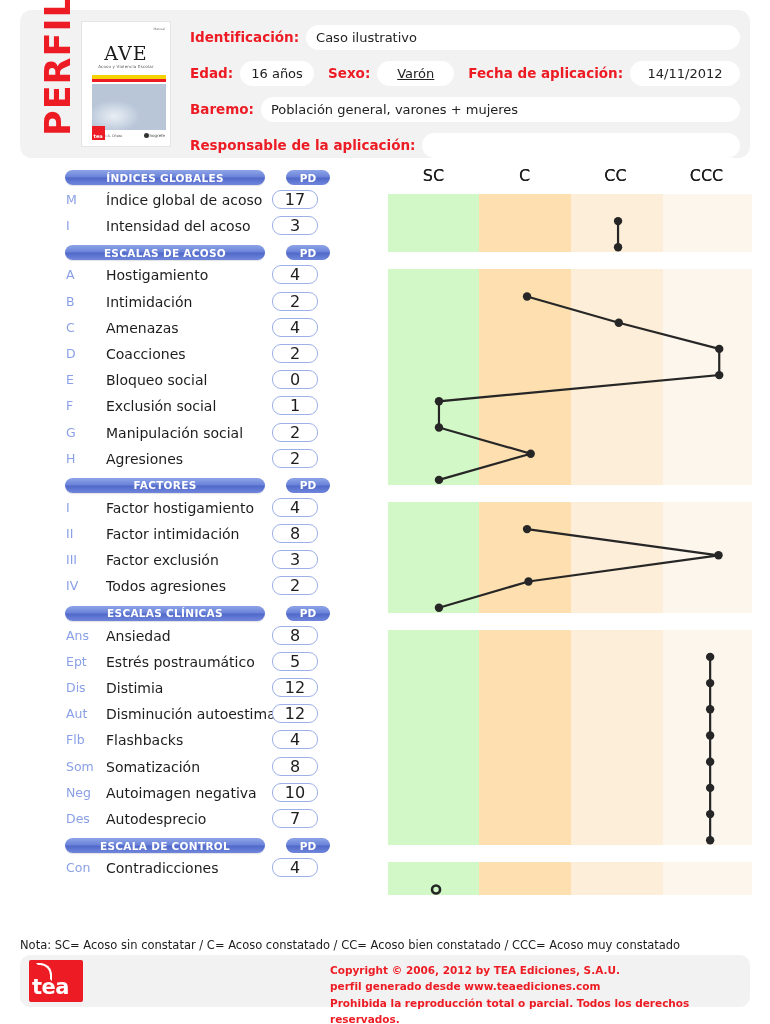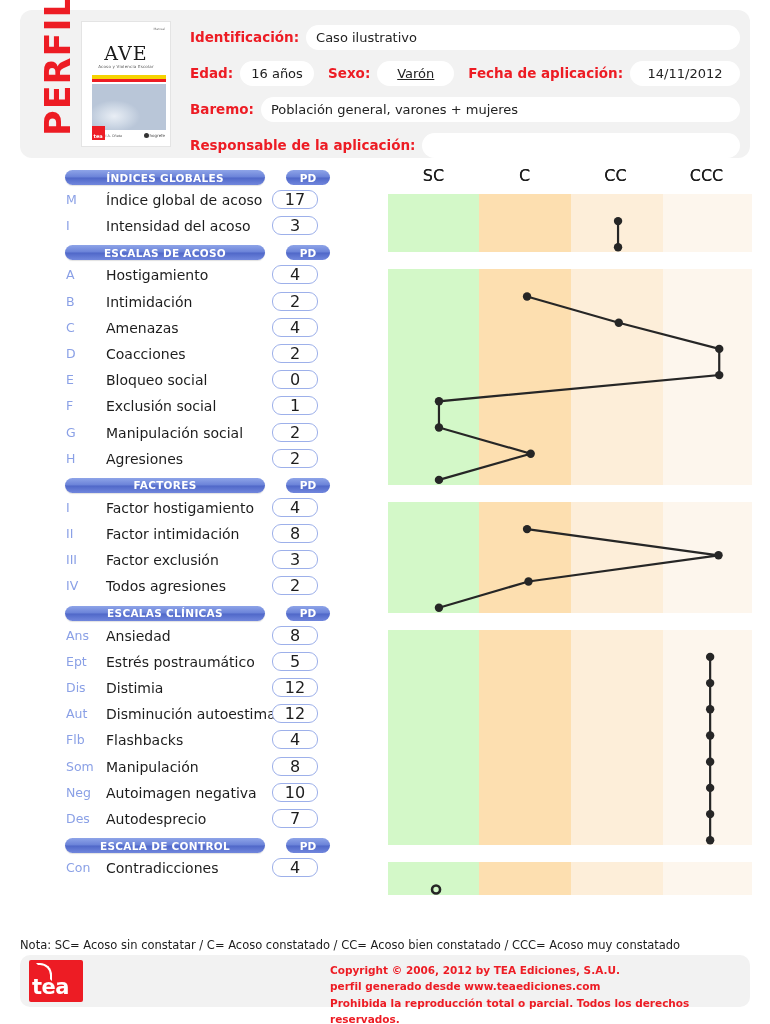--- a/index.html
+++ b/index.html
@@ -306,21 +306,21 @@
         <div class="name">Disminución autoestima</div>
         <div class="pd">12</div>
       </div>
       <div class="row">
         <div class="code">Flb</div>
         <div class="name">Flashbacks</div>
         <div class="pd">4</div>
       </div>
       <div class="row">
         <div class="code">Som</div>
-        <div class="name">Manipulación</div>
+        <div class="name">Somatización</div>
         <div class="pd">8</div>
       </div>
       <div class="row">
         <div class="code">Neg</div>
         <div class="name">Autoimagen negativa</div>
         <div class="pd">10</div>
       </div>
       <div class="row">
         <div class="code">Des</div>
         <div class="name">Autodesprecio</div>

